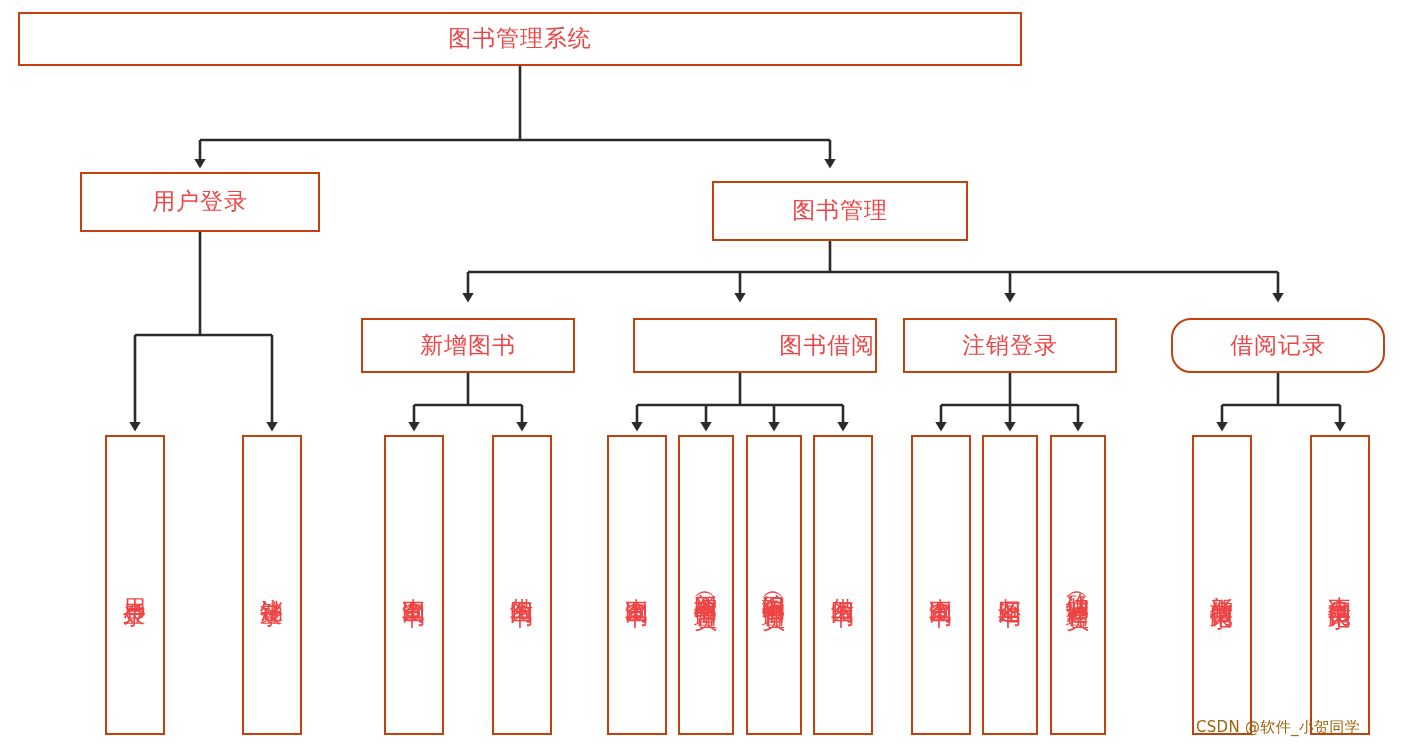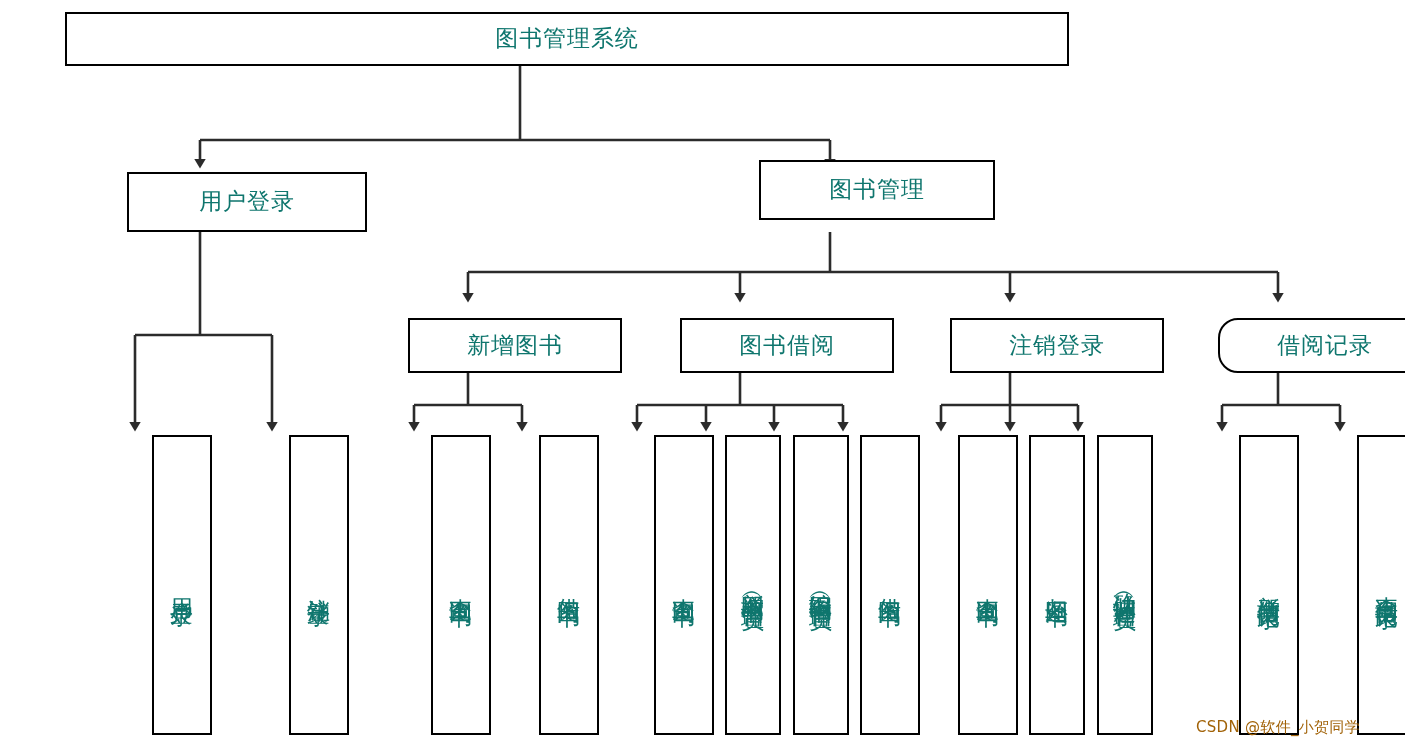--- a/index.html
+++ b/index.html
@@ -21,28 +21,27 @@
   #edges {
     position: absolute;
     left: 0;
     top: 0;
     width: 1405px;
     height: 747px;
   }
   .node {
     position: absolute;
     box-sizing: border-box;
-    border: 2px solid #000000;
+    border: 2px solid #c2410c;
     background: #ffffff;
     display: flex;
     align-items: center;
     justify-content: center;
-    color: #0f766e;
+    color: #ef4444;
     z-index: 2;
-    margin-left: 47px;
   }
   .node .label {
     display: block;
     text-align: center;
     line-height: 1.18;
     letter-spacing: 0.04em;
   }
   
   .node.horiz .label {
     font-size: 23px;
@@ -130,29 +129,29 @@
   </svg>
 
   <div class="node horiz root" style="left:18px; top:12px; width:1004px; height:54px;">
     <span class="label">图书管理系统</span>
   </div>
 
   <div class="node horiz" style="left:80px; top:172px; width:240px; height:60px;">
     <span class="label">用户登录</span>
   </div>
 
-  <div class="node horiz" style="left:712px; top:160px; width:236px; height:60px;">
+  <div class="node horiz" style="left:712px; top:181px; width:256px; height:60px;">
     <span class="label">图书管理</span>
   </div>
 
   <div class="node horiz" style="left:361px; top:318px; width:214px; height:55px;">
     <span class="label">新增图书</span>
   </div>
 
-  <div class="node horiz" style="left:633px; top:318px; width:214px; height:55px;">
+  <div class="node horiz" style="left:633px; top:318px; width:244px; height:55px;justify-content:flex-end;">
     <span class="label">图书借阅</span>
   </div>
 
   <div class="node horiz" style="left:903px; top:318px; width:214px; height:55px;">
     <span class="label">注销登录</span>
   </div>
 
   <div class="node horiz" style="left:1171px; top:318px; width:214px; height:55px;border-radius:20px;">
     <span class="label">借阅记录</span>
   </div>

